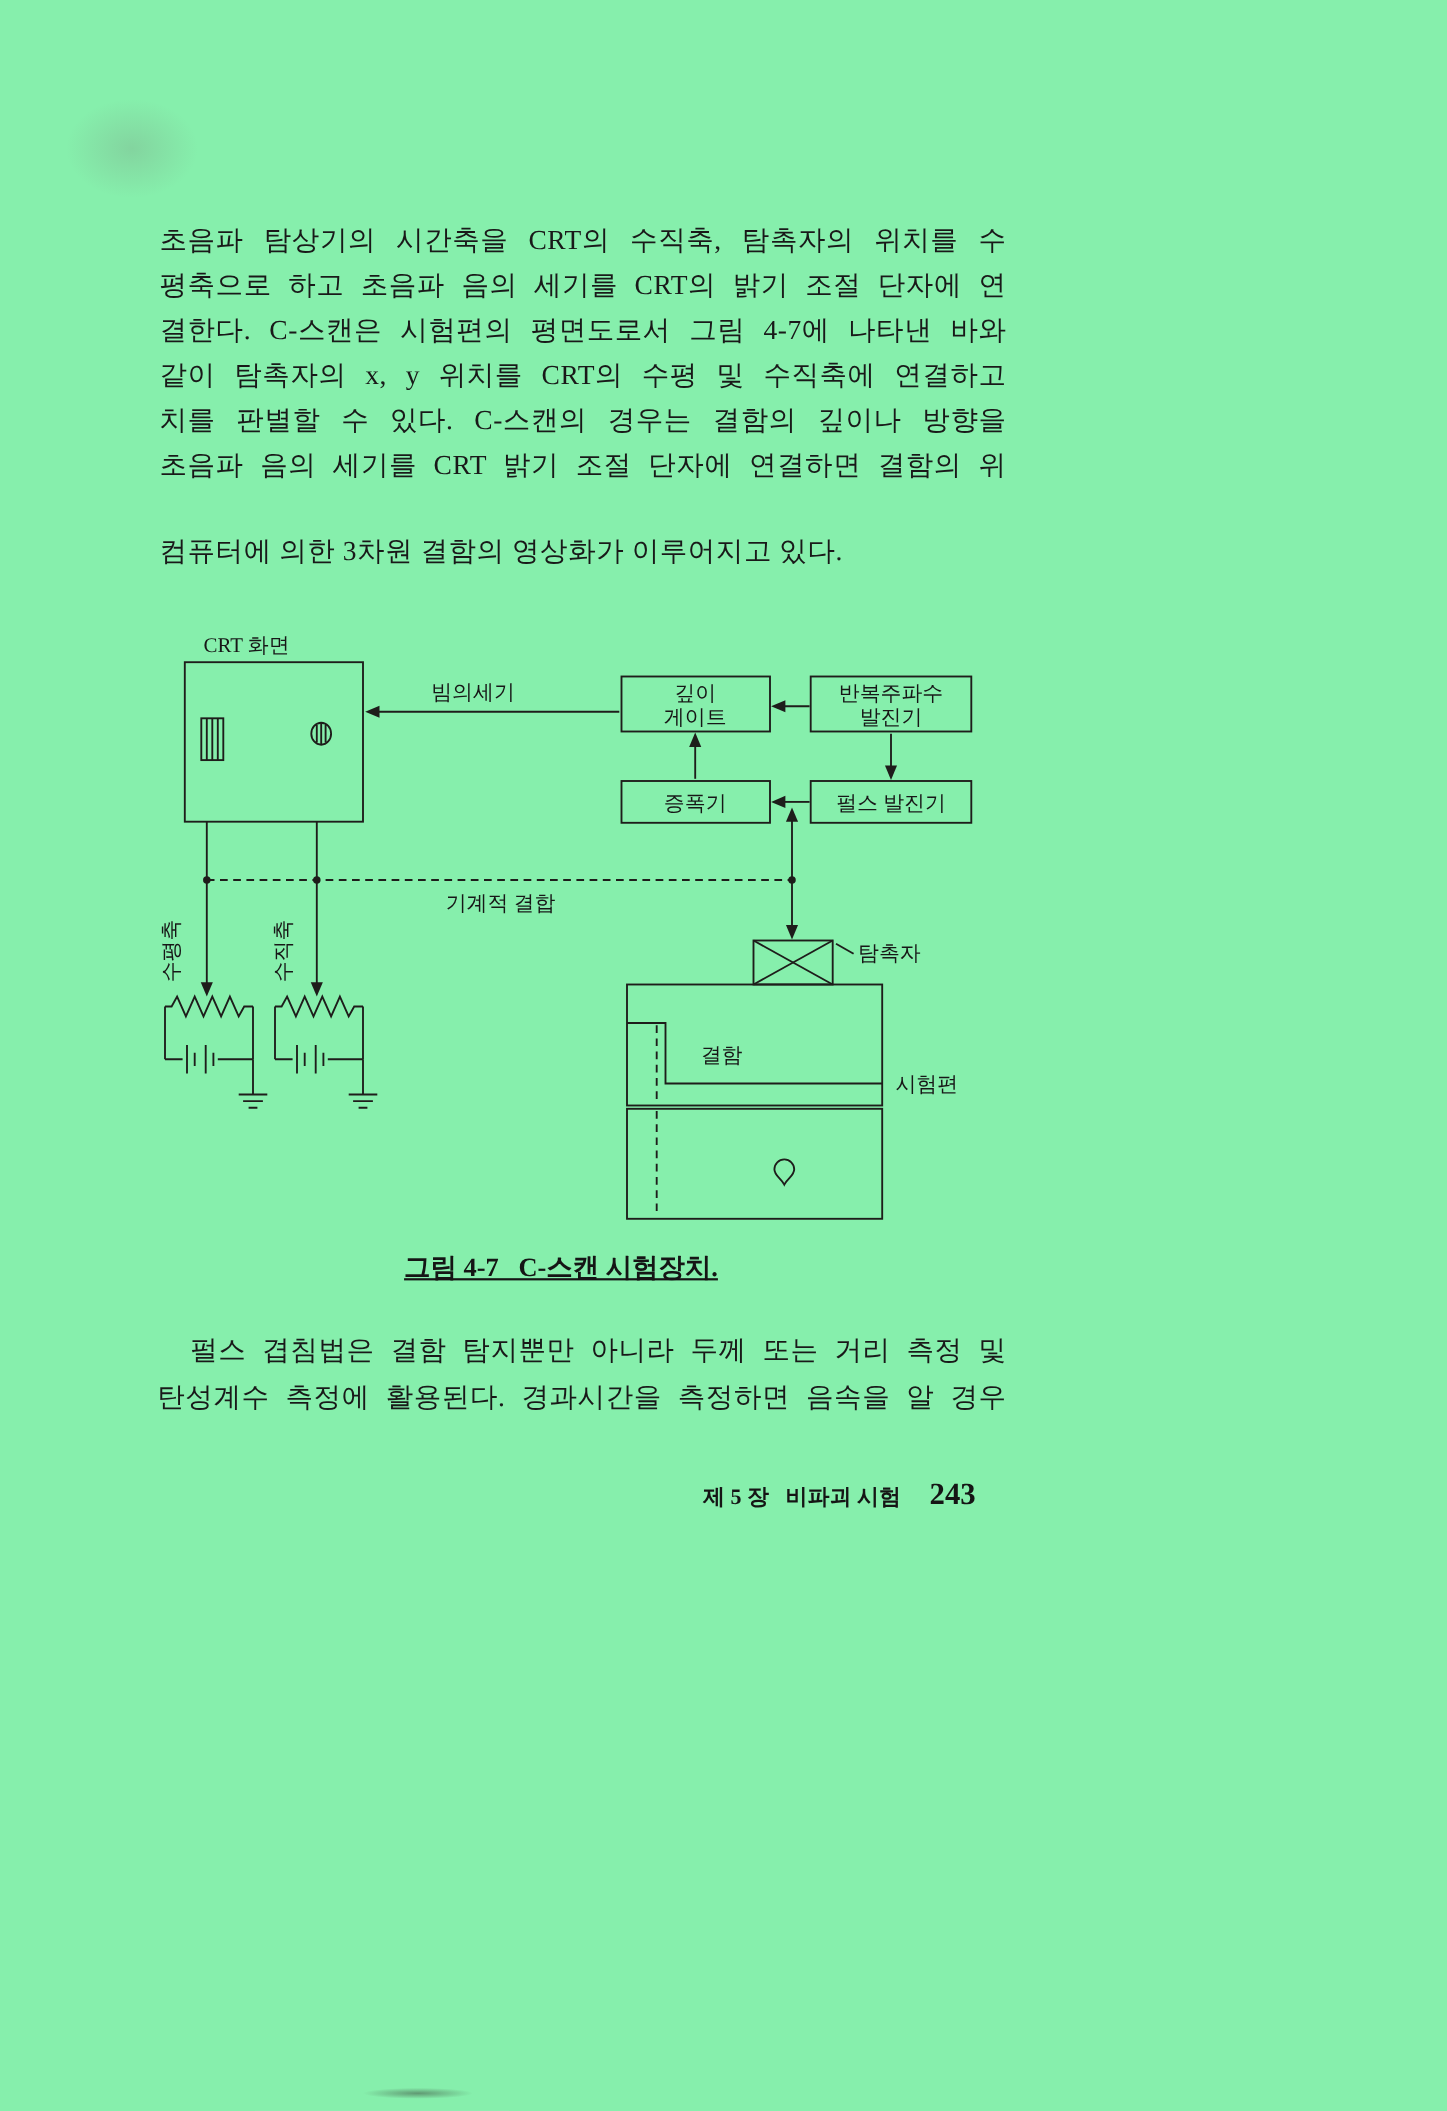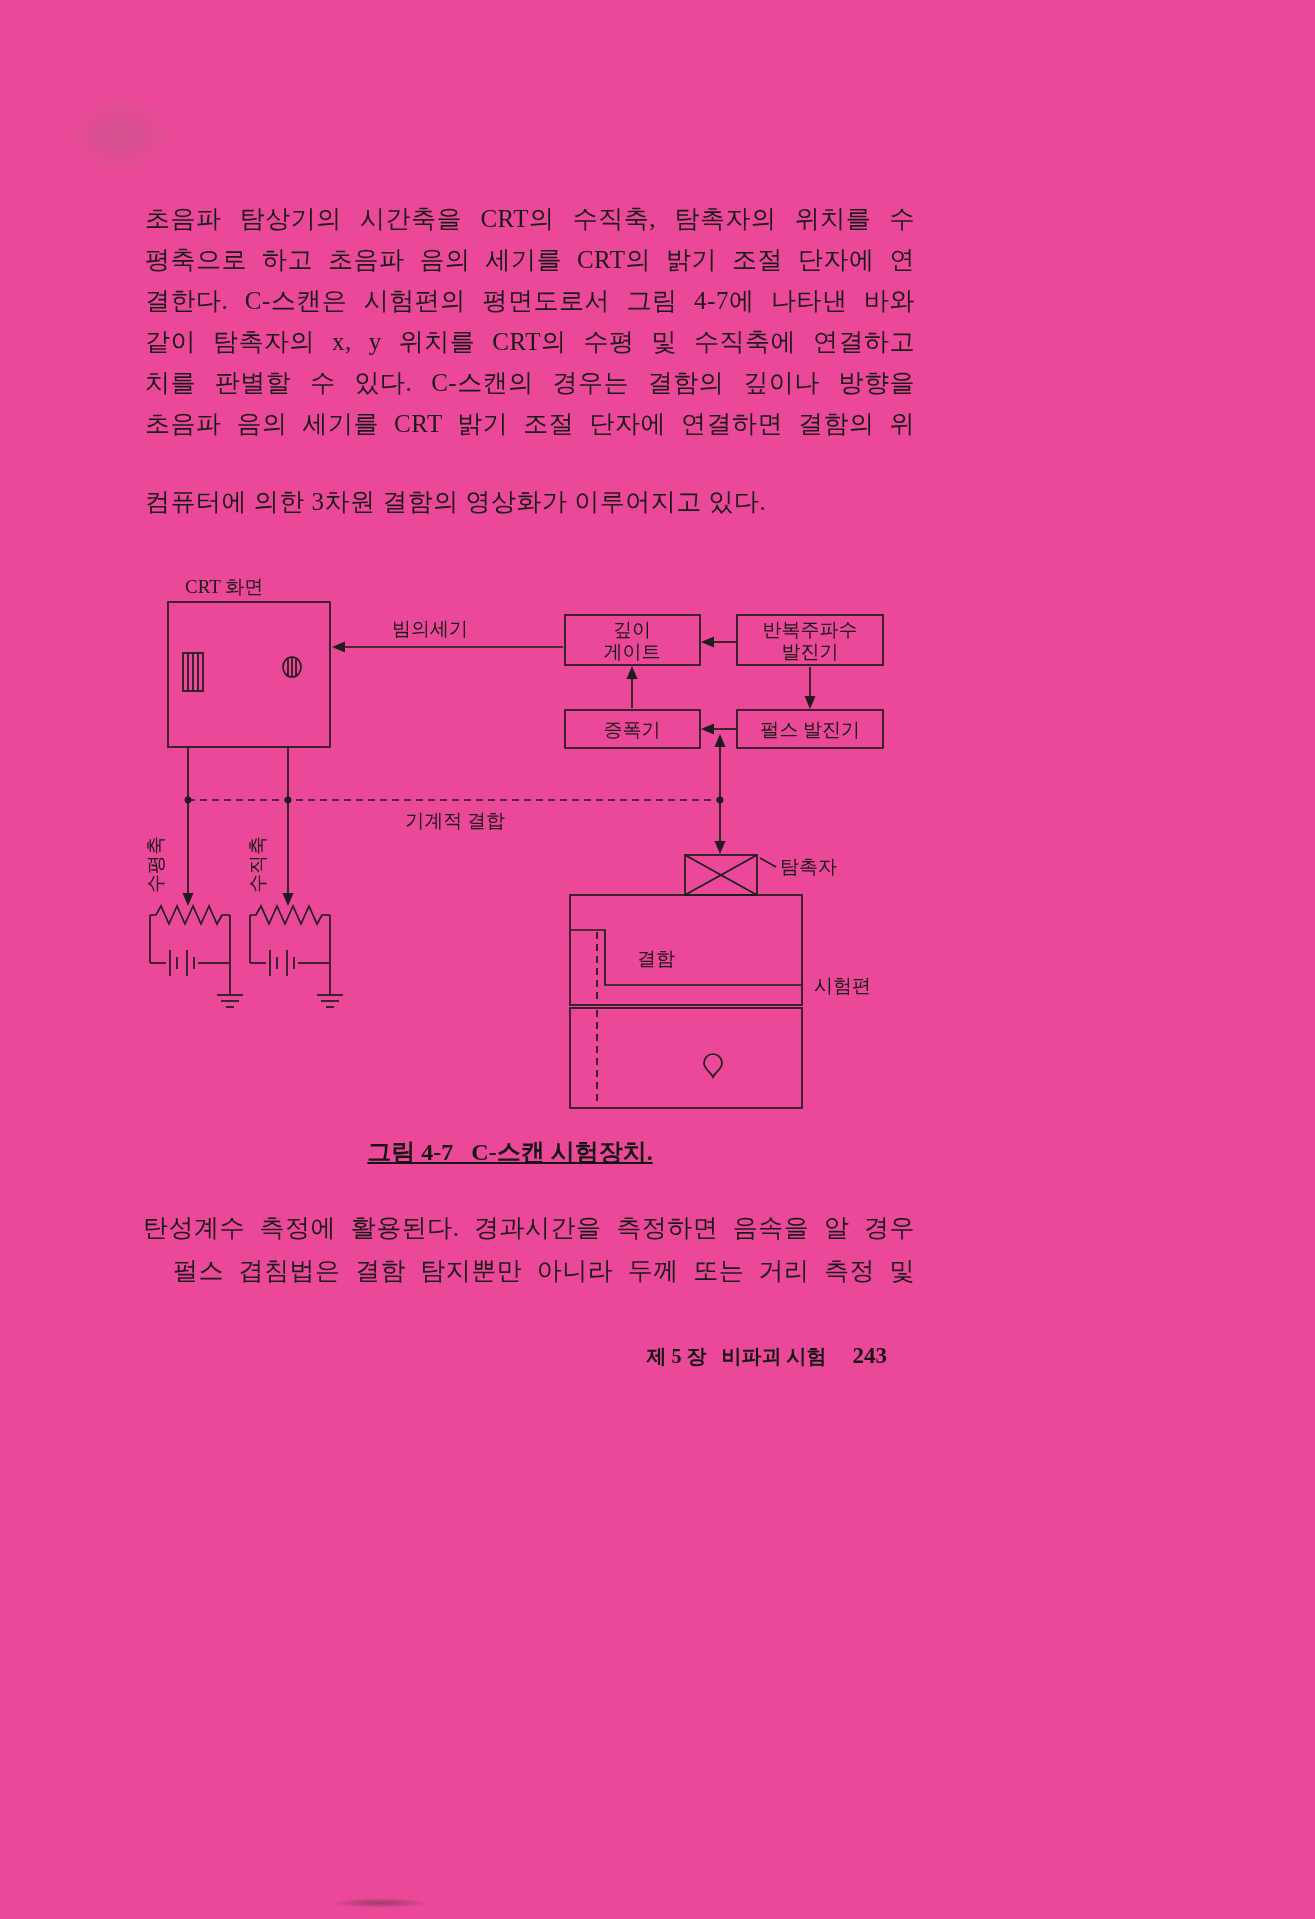--- a/index.html
+++ b/index.html
@@ -1,20 +1,20 @@
 <!DOCTYPE html>
 <html><head>
 <meta charset="utf-8">
 <style>
   * { margin:0; padding:0; box-sizing:border-box; }
   html,body { background:#d8d8d6; }
   body { font-family:"Liberation Serif","DejaVu Serif",serif; }
   .page {
     position:relative; width:1315px; height:1919px; margin:0 auto;
-    background:#ec4899; color:#1b1b1b; overflow:hidden;
+    background:#86efac; color:#1b1b1b; overflow:hidden;
   }
   .corner-shade {
     position:absolute; left:60px; top:90px; width:120px; height:90px;
     background:radial-gradient(closest-side, rgba(120,118,112,0.22), rgba(120,118,112,0));
     border-radius:50%;
   }
   .bottom-smudge {
     position:absolute; left:330px; top:1898px; width:100px; height:10px;
     background:radial-gradient(closest-side, rgba(50,48,45,0.45), rgba(50,48,45,0));
     border-radius:50%;
@@ -34,21 +34,21 @@
   .figure .dash { stroke-dasharray:7 5; }
   .figure text { stroke:none; fill:#171717; font-size:19px; font-family:"Liberation Serif","DejaVu Serif",serif; }
   .caption {
     position:absolute; left:100px; top:1136px; width:820px;
     text-align:center; font-weight:700; font-size:24px; color:#151515; white-space:pre;text-decoration:underline;
   }
   .footer {
     position:absolute; left:145px; top:1320px; width:742px;
     text-align:right; font-weight:700; font-size:20px; color:#151515; white-space:pre;
   }
-  .footer .pagenum { margin-left:26px; font-size:23px; }
+  .footer .pagenum { margin-left:26px; font-size:28px; }
 </style>
 </head>
 <body>
 
 <div class="page">
 
   <div class="corner-shade"></div>
   <div class="bottom-smudge"></div>
 
   <div class="para para1">
@@ -200,21 +200,21 @@
       <text x="714" y="437">시험편</text>
       <rect x="470" y="453" width="232" height="100"></rect>
       <line class="dash" x1="497" y1="455" x2="497" y2="551"></line>
       <path d="M613 499 c5 0 9 4 9 9 c0 6 -6 8 -9 14 c-3 -6 -9 -8 -9 -14 c0 -5 4 -9 9 -9 z"></path>
     </g>
   </svg>
 
   <div class="caption">그림 4-7   C-스캔 시험장치.</div>
 
   <div class="para para2">
+    <div class="line indent">펄스 겹침법은 결함 탐지뿐만 아니라 두께 또는 거리 측정 및</div>
     <div class="line">탄성계수 측정에 활용된다. 경과시간을 측정하면 음속을 알 경우</div>
-    <div class="line indent">펄스 겹침법은 결함 탐지뿐만 아니라 두께 또는 거리 측정 및</div>
   </div>
 
   <div class="footer">
     <span>제 5 장   비파괴 시험</span><span class="pagenum">243</span>
   </div>
 
 </div>
 
 </body></html>

